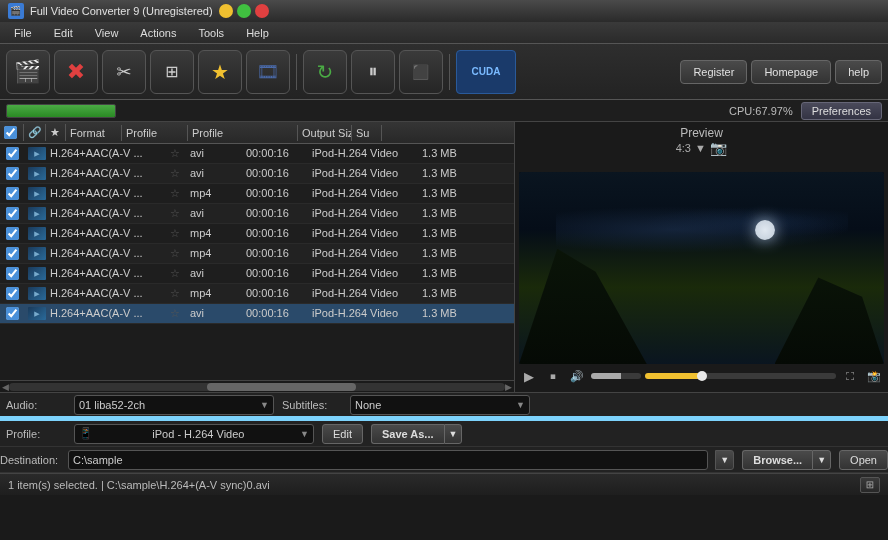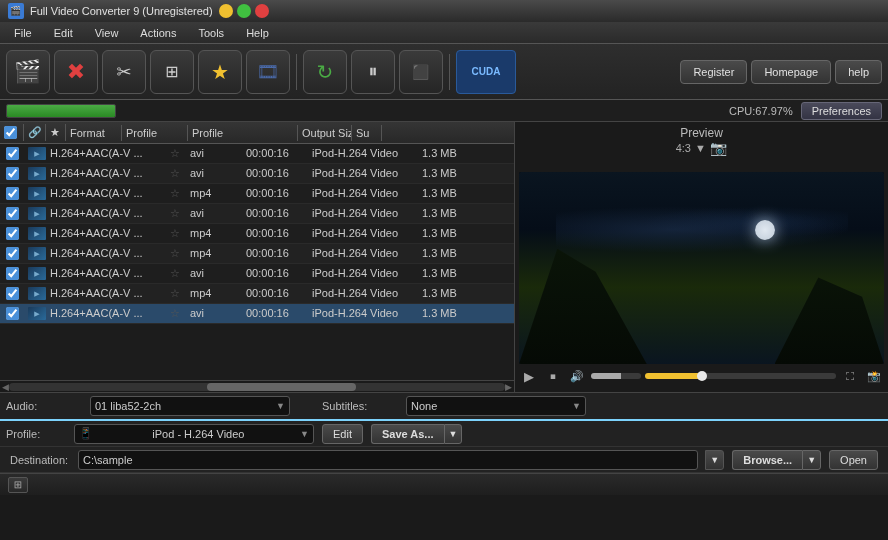--- a/index.html
+++ b/index.html
@@ -338,36 +338,36 @@
     }
     
     #bottom-area {
       background: #222;
       border-top: 1px solid #444;
     }
     #audio-row {
       display: flex;
       align-items: center;
       padding: 3px 6px;
-      gap: 24px;
-      border-bottom: 2px solid #7dd3fc;
+      gap: 8px;
+      border-bottom: 5px solid #7dd3fc;
       height: 28px;
     }
     #profile-row {
       display: flex;
       align-items: center;
       padding: 3px 6px;
       gap: 8px;
       border-bottom: 1px solid #333;
       height: 26px;
     }
     #dest-row {
       display: flex;
       align-items: center;
-      padding: 3px 10px;
+      padding: 3px 0;
       gap: 8px;
       border-bottom: 1px solid #333;
       height: 26px;
     }
     .row-label { color: #bbb; white-space: nowrap; font-size: 11px; min-width: 60px; }
     .dropdown-field {
       flex: 1;
       height: 20px;
       background: #111;
       border: 1px solid #555;
@@ -731,21 +731,21 @@
 </div>
 
 <div id="bottom-area">
 
   <div id="audio-row">
     <span class="row-label">Audio:</span>
     <div class="dropdown-field">
       <span>01 liba52-2ch</span>
       <span class="dropdown-arrow">▼</span>
     </div>
-    <span class="row-label" style="margin-left:8px;">Subtitles:</span>
+    <span class="row-label" style="">Subtitles:</span>
     <div class="dropdown-field" style="max-width: 180px;">
       <span>None</span>
       <span class="dropdown-arrow">▼</span>
     </div>
   </div>
 
   <div id="profile-row">
     <span class="row-label">Profile:</span>
     <div class="dropdown-field" style="max-width:240px; flex:1;">
       <span style="color:#4a90d9; margin-right:4px;">📱</span>
@@ -767,14 +767,15 @@
     <div class="dest-dropdown">▼</div>
     <div class="browse-btn-group">
       <button class="browse-main">Browse...</button>
       <button class="browse-arrow">▼</button>
     </div>
     <button class="action-btn">Open</button>
   </div>
 </div>
 
 <div id="status-bar">
+  <span id="status-text">1 item(s) selected. | C:\sample\H.264+(A-V sync)0.avi</span>
   <div class="status-icon-btn">⊞</div>
 </div>
 
 </body></html>

